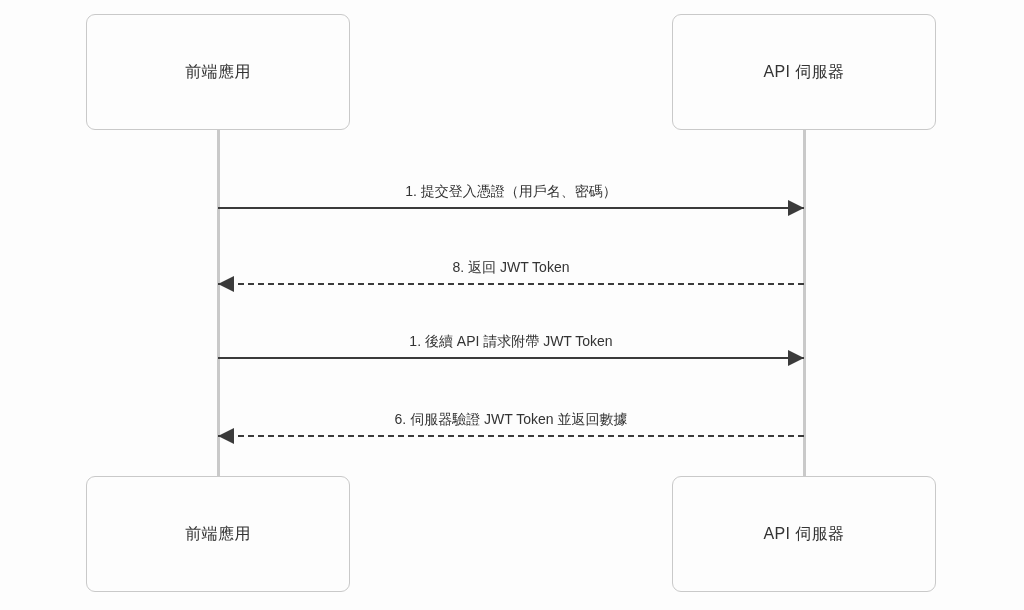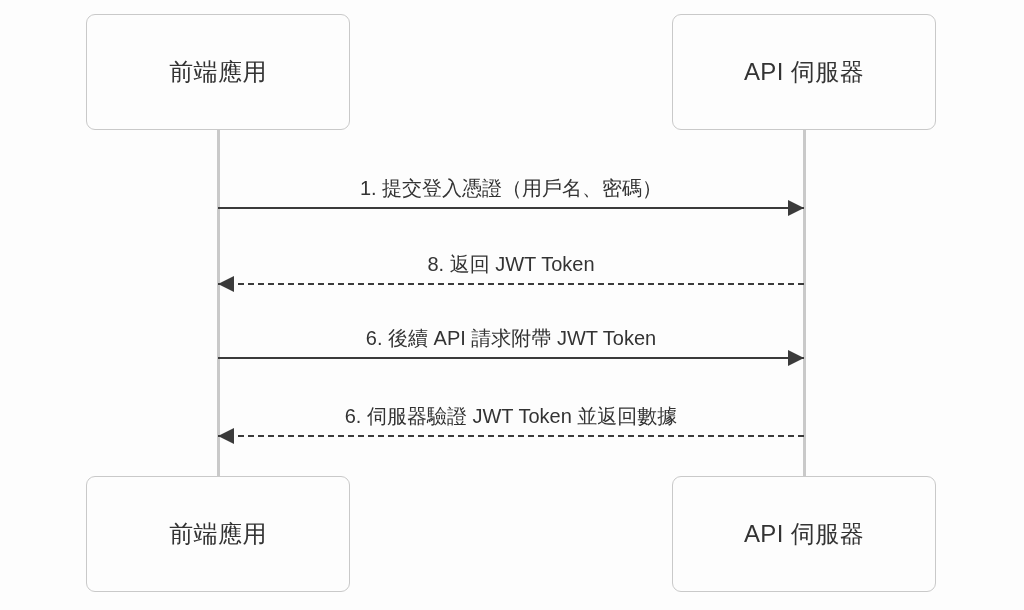--- a/index.html
+++ b/index.html
@@ -37,21 +37,21 @@
     height: 116px;
     border: 1.6px solid #c9c9c9;
     border-radius: 9px;
     background: #fdfdfd;
     display: flex;
     align-items: center;
     justify-content: center;
     box-sizing: border-box;
   }
   .participant-box .label {
-    font-size: 24px;
+    font-size: 16px;
     color: #333333;
     letter-spacing: 0.4px;
     line-height: 1;
     white-space: nowrap;
   }
   .box-tl { left: 86px;  top: 14px;  }
   .box-tr { left: 672px; top: 14px;  }
   .box-bl { left: 86px;  top: 476px; }
   .box-br { left: 672px; top: 476px; }
 
@@ -61,21 +61,21 @@
     left: 218px;
     width: 586px;
     height: 0;
   }
   .message .msg-label {
     position: absolute;
     left: 0;
     width: 586px;
     bottom: 8px;
     text-align: center;
-    font-size: 20px;
+    font-size: 14px;
     color: #333333;
     white-space: nowrap;
     line-height: 1.1;
   }
   .message .msg-line {
     position: absolute;
     left: 0;
     top: 0;
     width: 586px;
     height: 0;
@@ -130,21 +130,21 @@
     <div class="arrow"></div>
   </div>
 
   <div class="message m2 to-left dashed">
     <span class="msg-label">8. 返回 JWT Token</span>
     <div class="msg-line"></div>
     <div class="arrow"></div>
   </div>
 
   <div class="message m3 to-right">
-    <span class="msg-label">6. 後續 API 請求附帶 JWT Token</span>
+    <span class="msg-label">1. 後續 API 請求附帶 JWT Token</span>
     <div class="msg-line"></div>
     <div class="arrow"></div>
   </div>
 
   <div class="message m4 to-left dashed">
     <span class="msg-label">6. 伺服器驗證 JWT Token 並返回數據</span>
     <div class="msg-line"></div>
     <div class="arrow"></div>
   </div>
 

